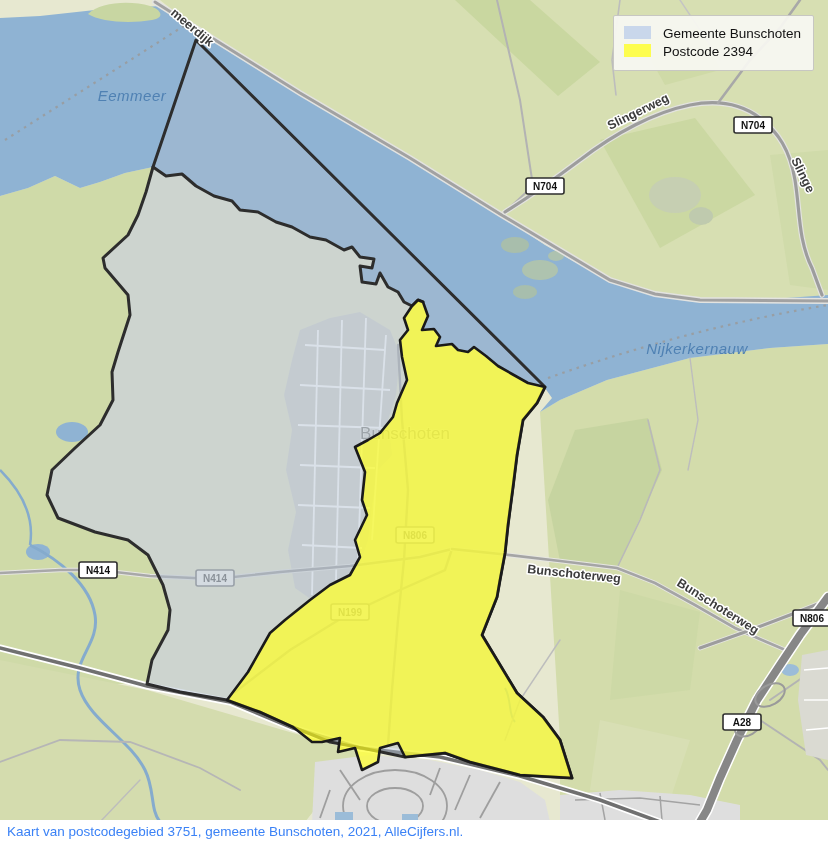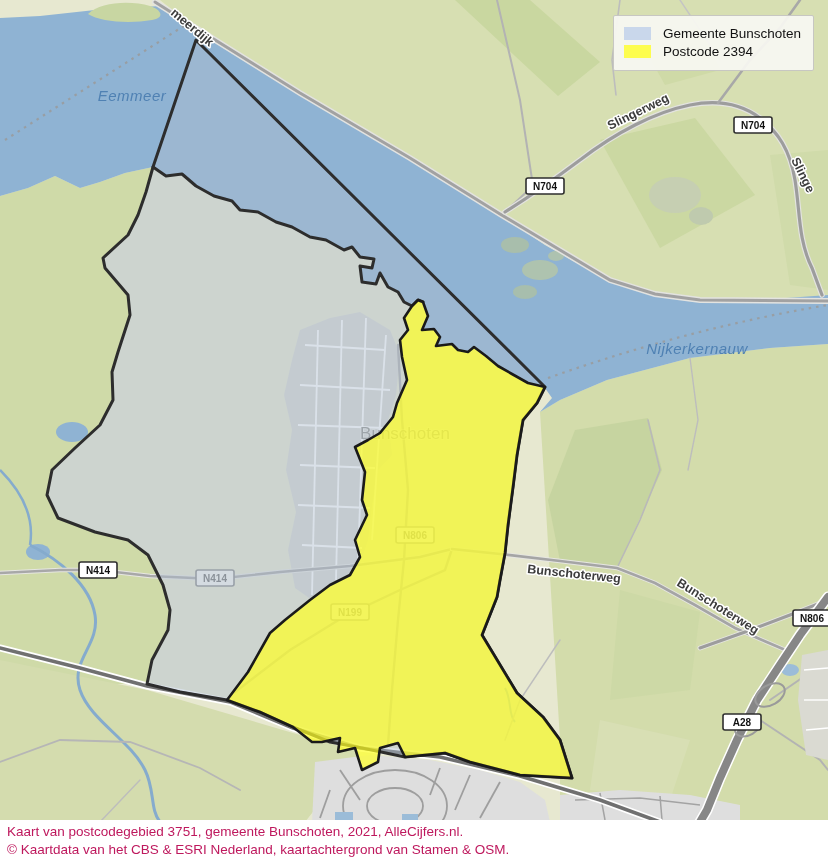--- a/index.html
+++ b/index.html
@@ -17,27 +17,27 @@
               paint-order:stroke;stroke:#ffffff;stroke-width:2px;stroke-opacity:.35;}
   .badge-rect{fill:#ffffff;stroke:#2e2e2e;stroke-width:1.6;}
   .badge-text{font-family:"Liberation Sans",sans-serif;font-size:10px;font-weight:bold;fill:#111111;
               text-anchor:middle;}
   .badge-faded .badge-rect{stroke:#8a8a8a;fill:#f4f4f0;}
   .badge-faded .badge-text{fill:#6f6f6f;}
 
   
   .legend{position:absolute;top:15px;right:14px;background:rgba(247,247,242,.93);
           border:1px solid #c7c7c2;border-radius:2px;padding:7px 12px 8px 10px;z-index:5;}
-  .legend-row{display:flex;align-items:center;margin:3px 0;}
+  .legend-row{display:flex;margin:3px 0;}
   .legend-swatch{width:27px;height:13px;margin-right:12px;flex:0 0 auto;}
   .legend-label{font-size:13.5px;color:#111;white-space:nowrap;}
 
   
   .caption{position:absolute;left:0;top:820px;width:828px;height:41px;background:#ffffff;
-           color:#be185d;font-size:13.5px;line-height:1.32;padding:3px 0 0 7px;box-sizing:border-box;}
+           color:#3b82f6;font-size:13.5px;line-height:1.32;padding:3px 0 0 7px;box-sizing:border-box;}
   .caption div{white-space:nowrap;}
 </style>
 </head>
 <body>
 
 <div class="frame">
   <div class="map-wrap">
     <svg width="828" height="822" viewBox="0 0 828 822">
 
       <rect x="0" y="0" width="828" height="822" fill="#e7e8d0"></rect>
@@ -269,15 +269,14 @@
       <span class="legend-label">Gemeente Bunschoten</span>
     </div>
     <div class="legend-row">
       <span class="legend-swatch" style="background-color: rgb(253, 253, 78);"></span>
       <span class="legend-label">Postcode 2394</span>
     </div>
   </div>
 
   <div class="caption">
     <div>Kaart van postcodegebied 3751, gemeente Bunschoten, 2021, AlleCijfers.nl.</div>
-    <div>© Kaartdata van het CBS &amp; ESRI Nederland, kaartachtergrond van Stamen &amp; OSM.</div>
   </div>
 </div>
 
 </body></html>

